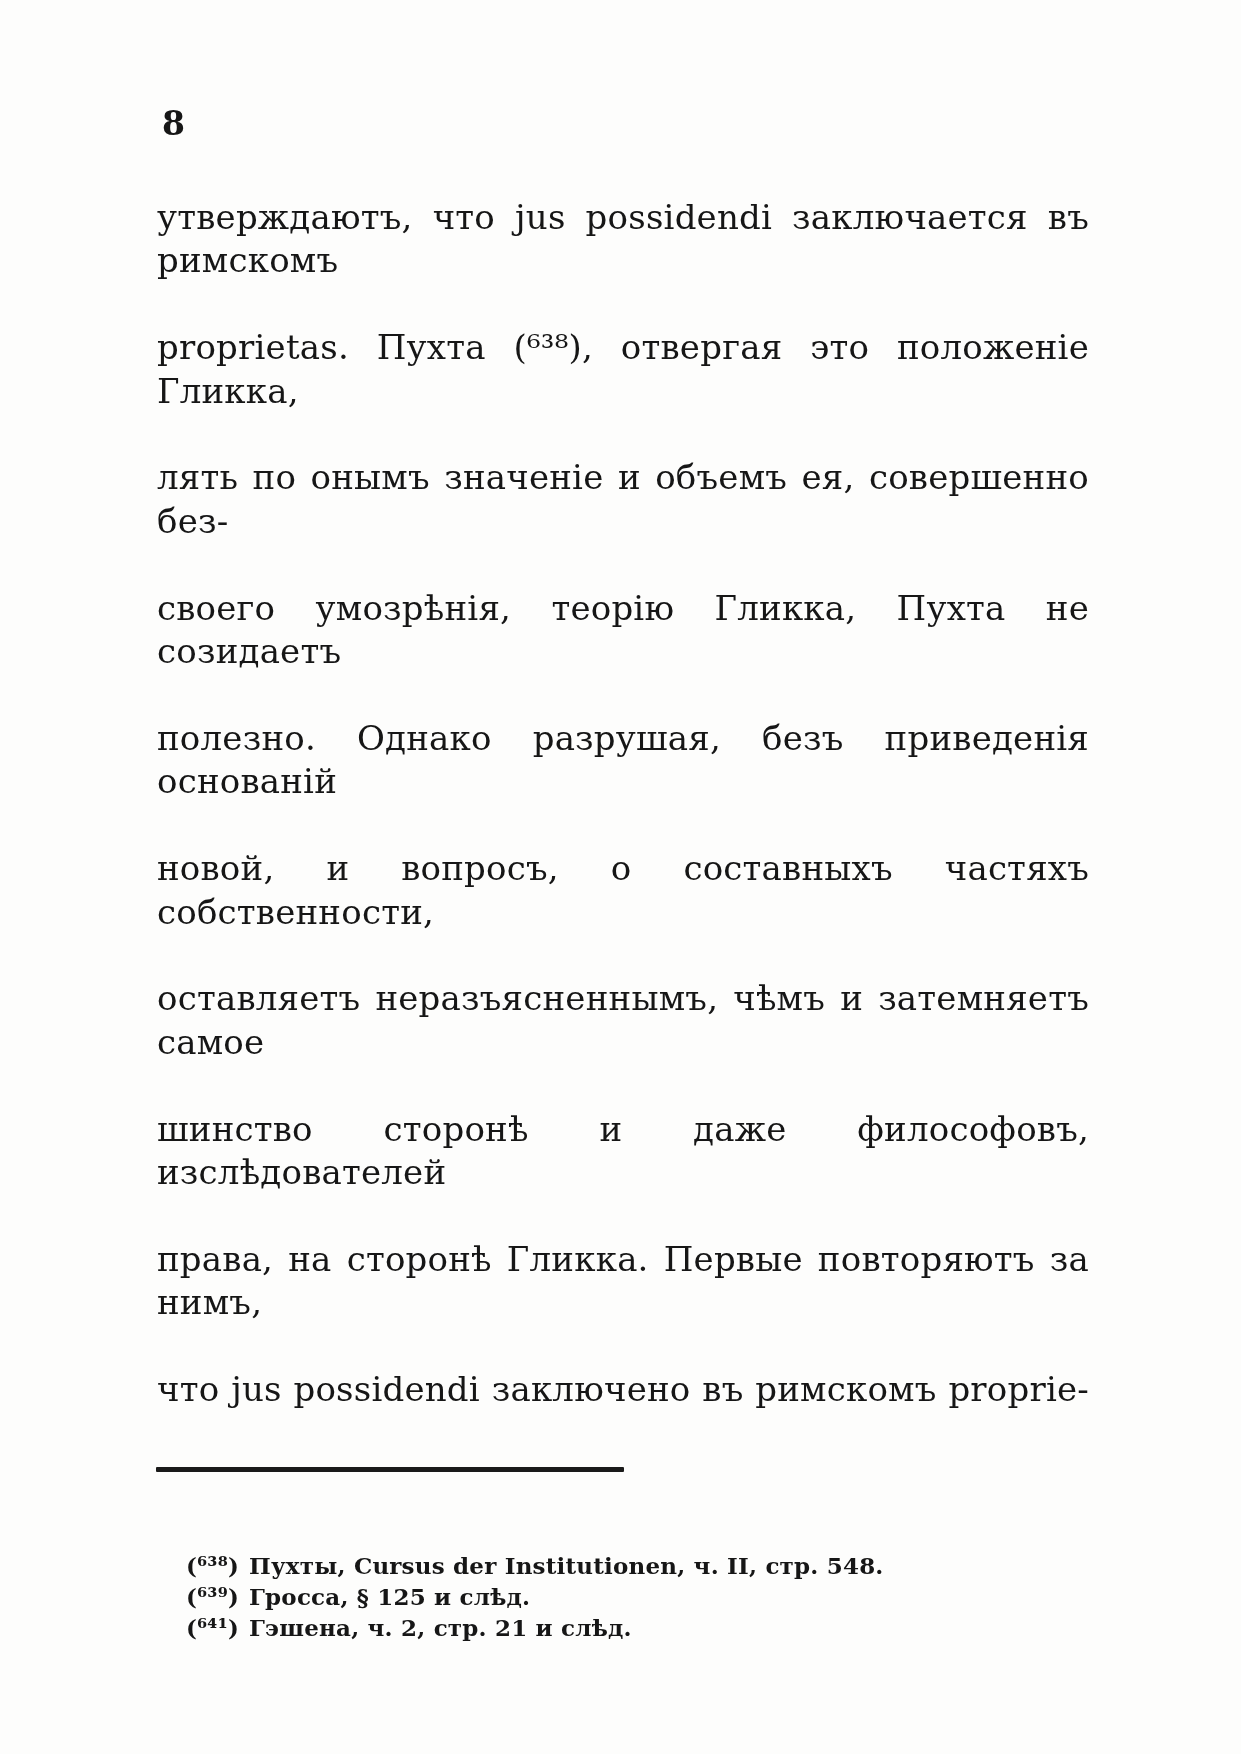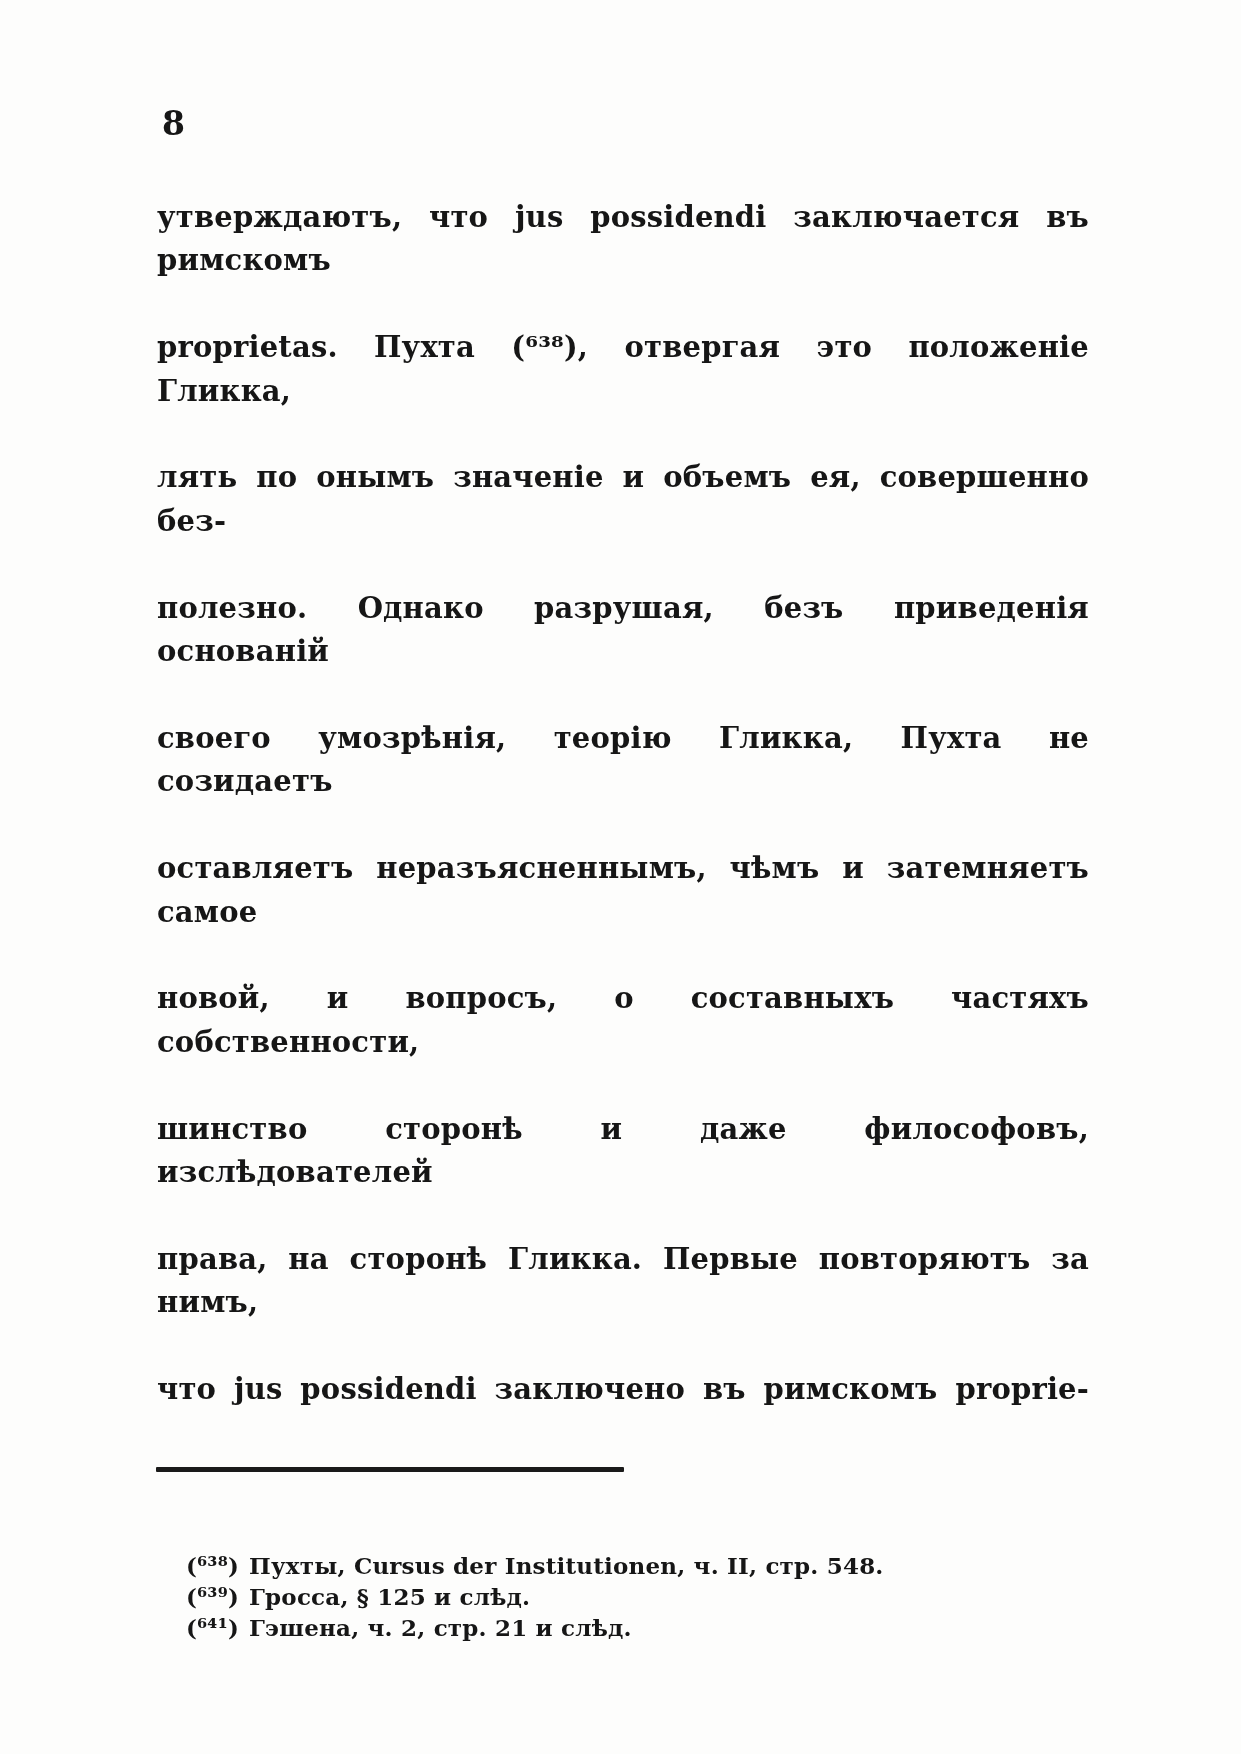--- a/index.html
+++ b/index.html
@@ -25,22 +25,22 @@
     font-weight: 700;
     letter-spacing: 1px;
   }
   .text-block {
     position: absolute;
     left: 157px;
     top: 196px;
     width: 932px;
   }
   .line {
-    font-size: 29px;
-    font-weight: 700;
+    font-size: 34px;
+    font-weight: 400;
     line-height: 43.4px;
     white-space: nowrap;
     text-align: justify;
     text-align-last: justify;
     letter-spacing: 0.2px;
     min-width: 100%;
     display: block;
   }
   
   .line::after {
@@ -78,24 +78,24 @@
 <body>
 
 <div class="page">
 
   <div class="page-number">8</div>
 
   <div class="text-block">
     <div class="line">утверждаютъ, что jus possidendi заключается въ римскомъ</div>
     <div class="line">proprietas. Пухта (⁶³⁸), отвергая это положеніе Гликка,</div>
     <div class="line">лять по онымъ значеніе и объемъ ея, совершенно без-</div>
+    <div class="line">своего умозрѣнія, теорію Гликка, Пухта не созидаетъ</div>
     <div class="line">полезно. Однако разрушая, безъ приведенія основаній</div>
-    <div class="line">своего умозрѣнія, теорію Гликка, Пухта не созидаетъ</div>
+    <div class="line">новой, и вопросъ, о составныхъ частяхъ собственности,</div>
     <div class="line">оставляетъ неразъясненнымъ, чѣмъ и затемняетъ самое</div>
-    <div class="line">новой, и вопросъ, о составныхъ частяхъ собственности,</div>
     <div class="line">шинство сторонѣ и даже философовъ, изслѣдователей</div>
     <div class="line">права, на сторонѣ Гликка. Первые повторяютъ за нимъ,</div>
     <div class="line">что jus possidendi заключено въ римскомъ proprie-</div>
 
   </div>
 
   <div class="footnote-rule"></div>
 
   <div class="footnotes">
     <div class="footnote">

